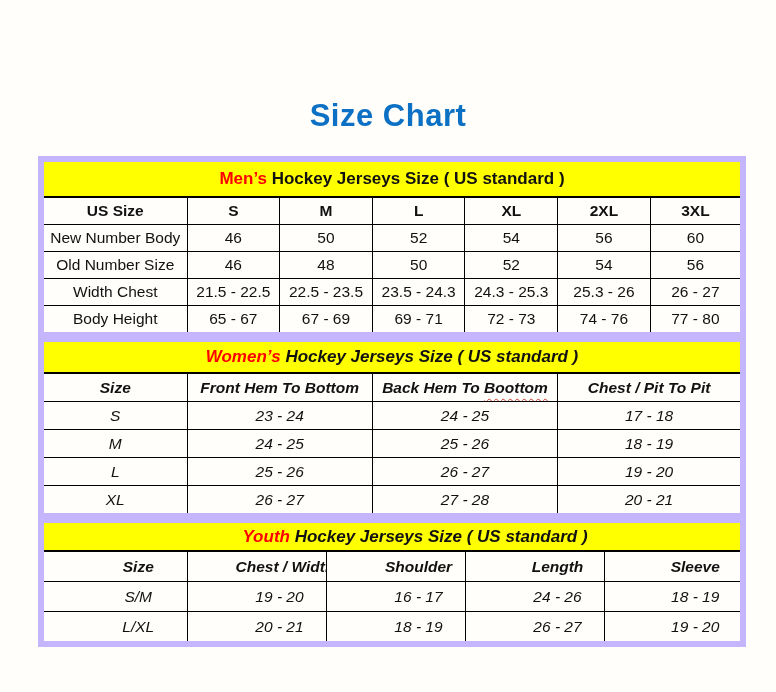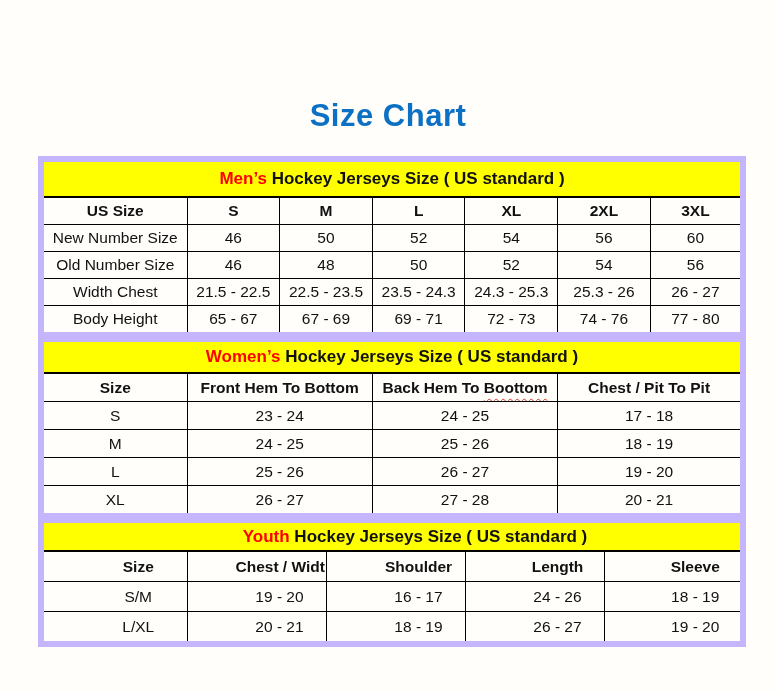--- a/index.html
+++ b/index.html
@@ -31,20 +31,21 @@
   }
   table.size-table {
     width: 708px;
     border-collapse: collapse;
     table-layout: fixed;
     border: 6px solid #c4b5fd;
   }
   table.size-table.t-women,
   table.size-table.t-youth {
     margin-top: -2px;
+    font-style: italic;
   }
   .size-table th,
   .size-table td {
     border: 1px solid #000;
     text-align: center;
     vertical-align: middle;
     padding: 0 2px;
     font-size: 15.5px;
     font-weight: 400;
     white-space: nowrap;
@@ -100,21 +101,21 @@
       <tr>
         <th>US Size</th>
         <th>S</th>
         <th>M</th>
         <th>L</th>
         <th>XL</th>
         <th>2XL</th>
         <th>3XL</th>
       </tr>
       <tr>
-        <td>New Number Size</td>
+        <td>New Number Body</td>
         <td>46</td>
         <td>50</td>
         <td>52</td>
         <td>54</td>
         <td>56</td>
         <td>60</td>
       </tr>
       <tr>
         <td>Old Number Size</td>
         <td>46</td>

